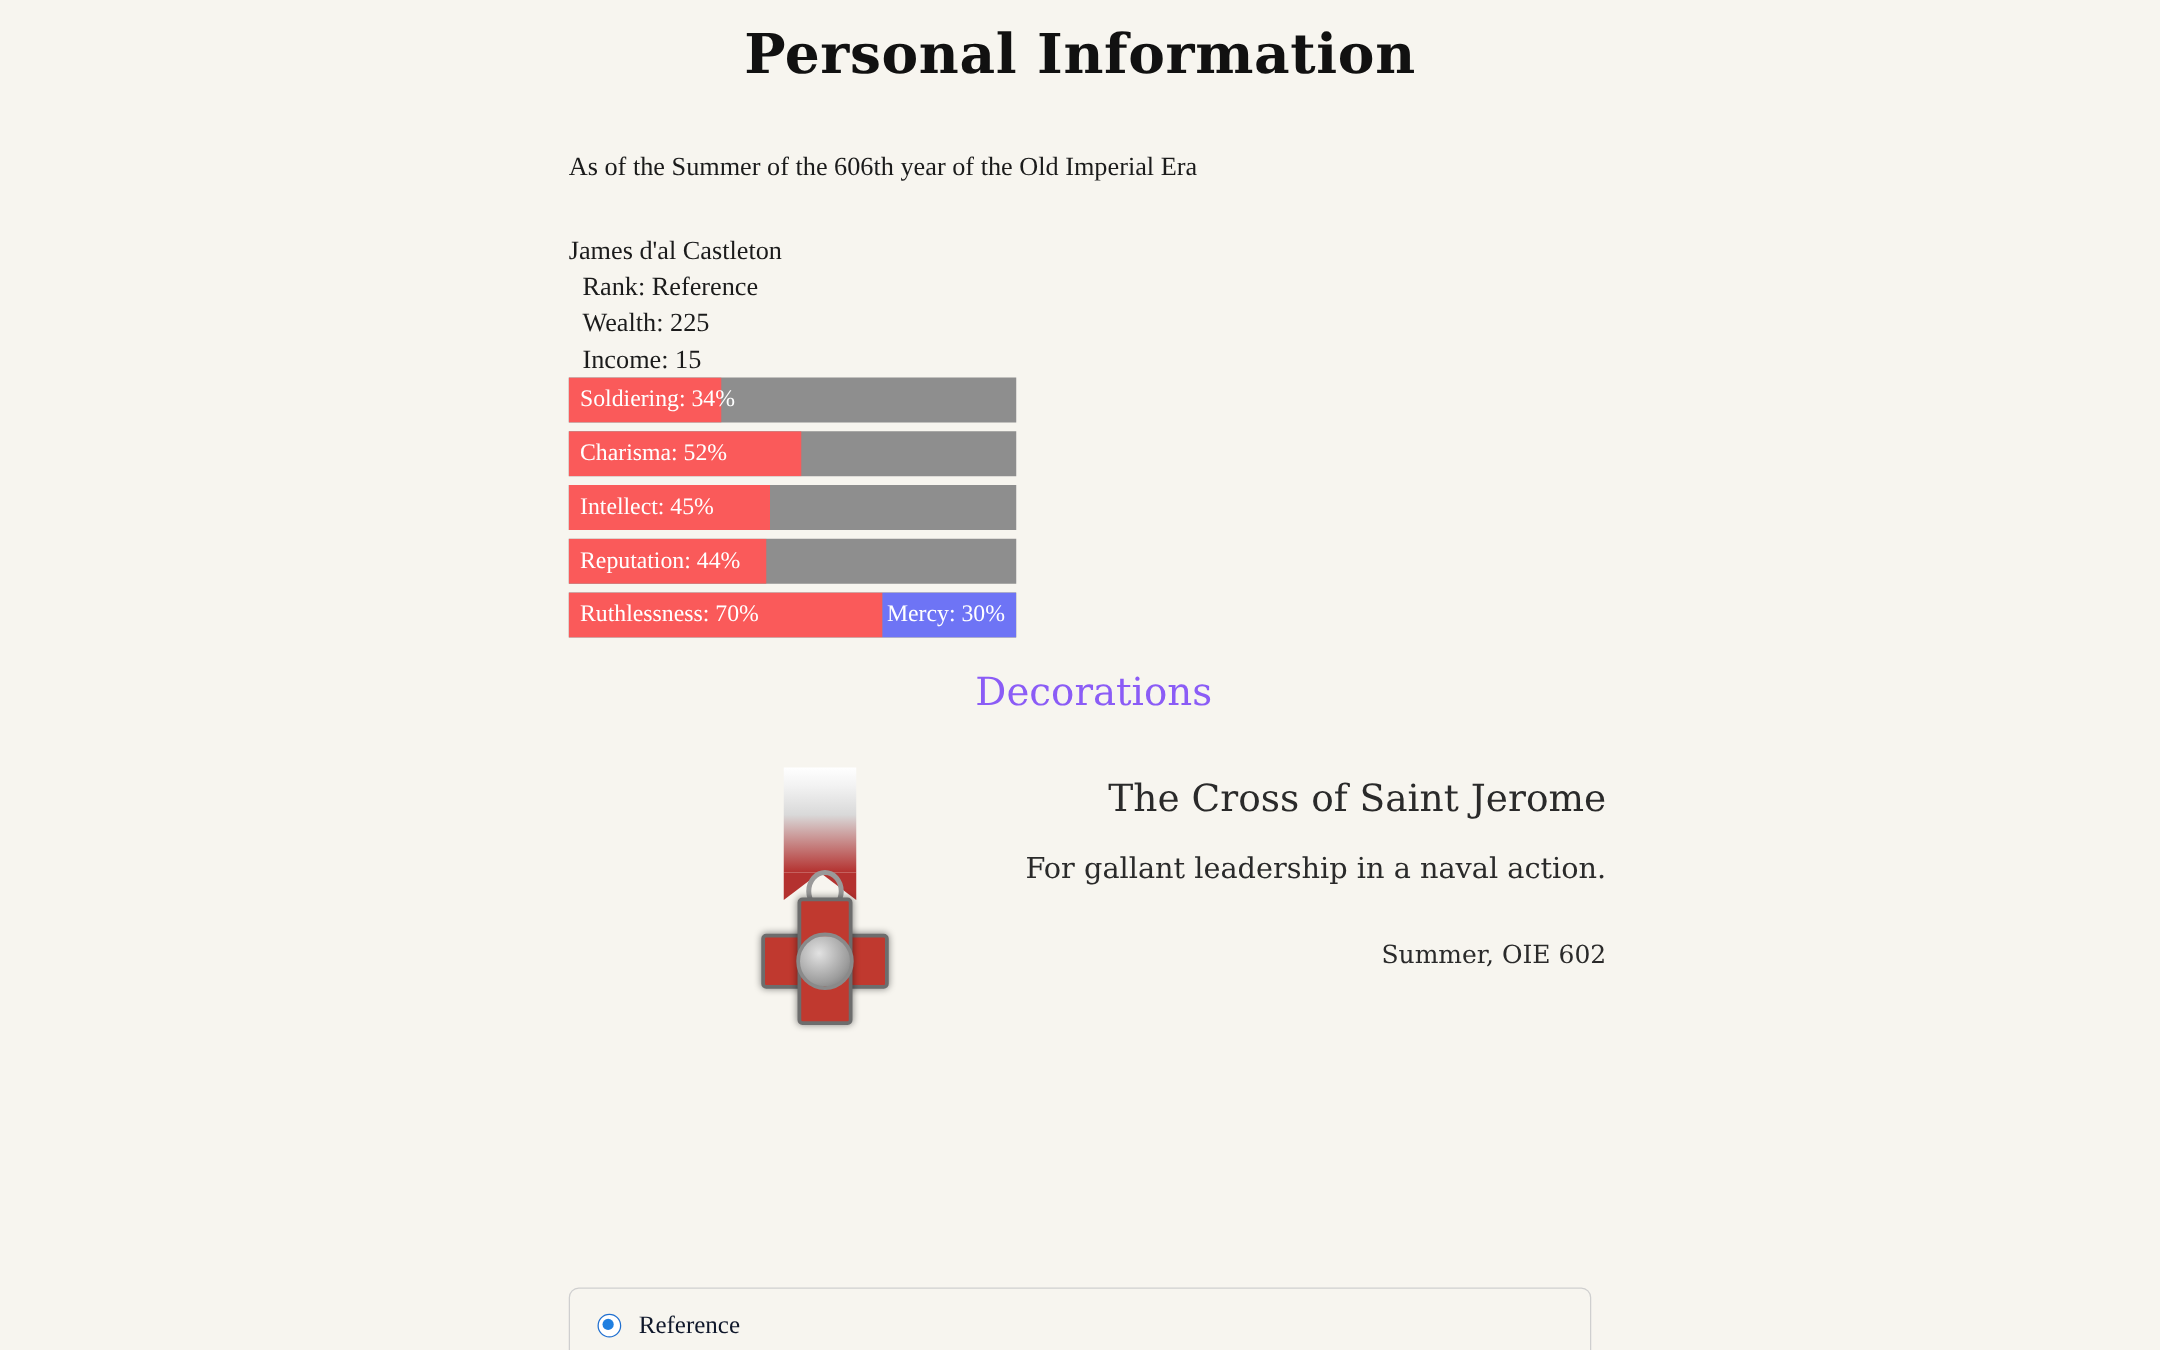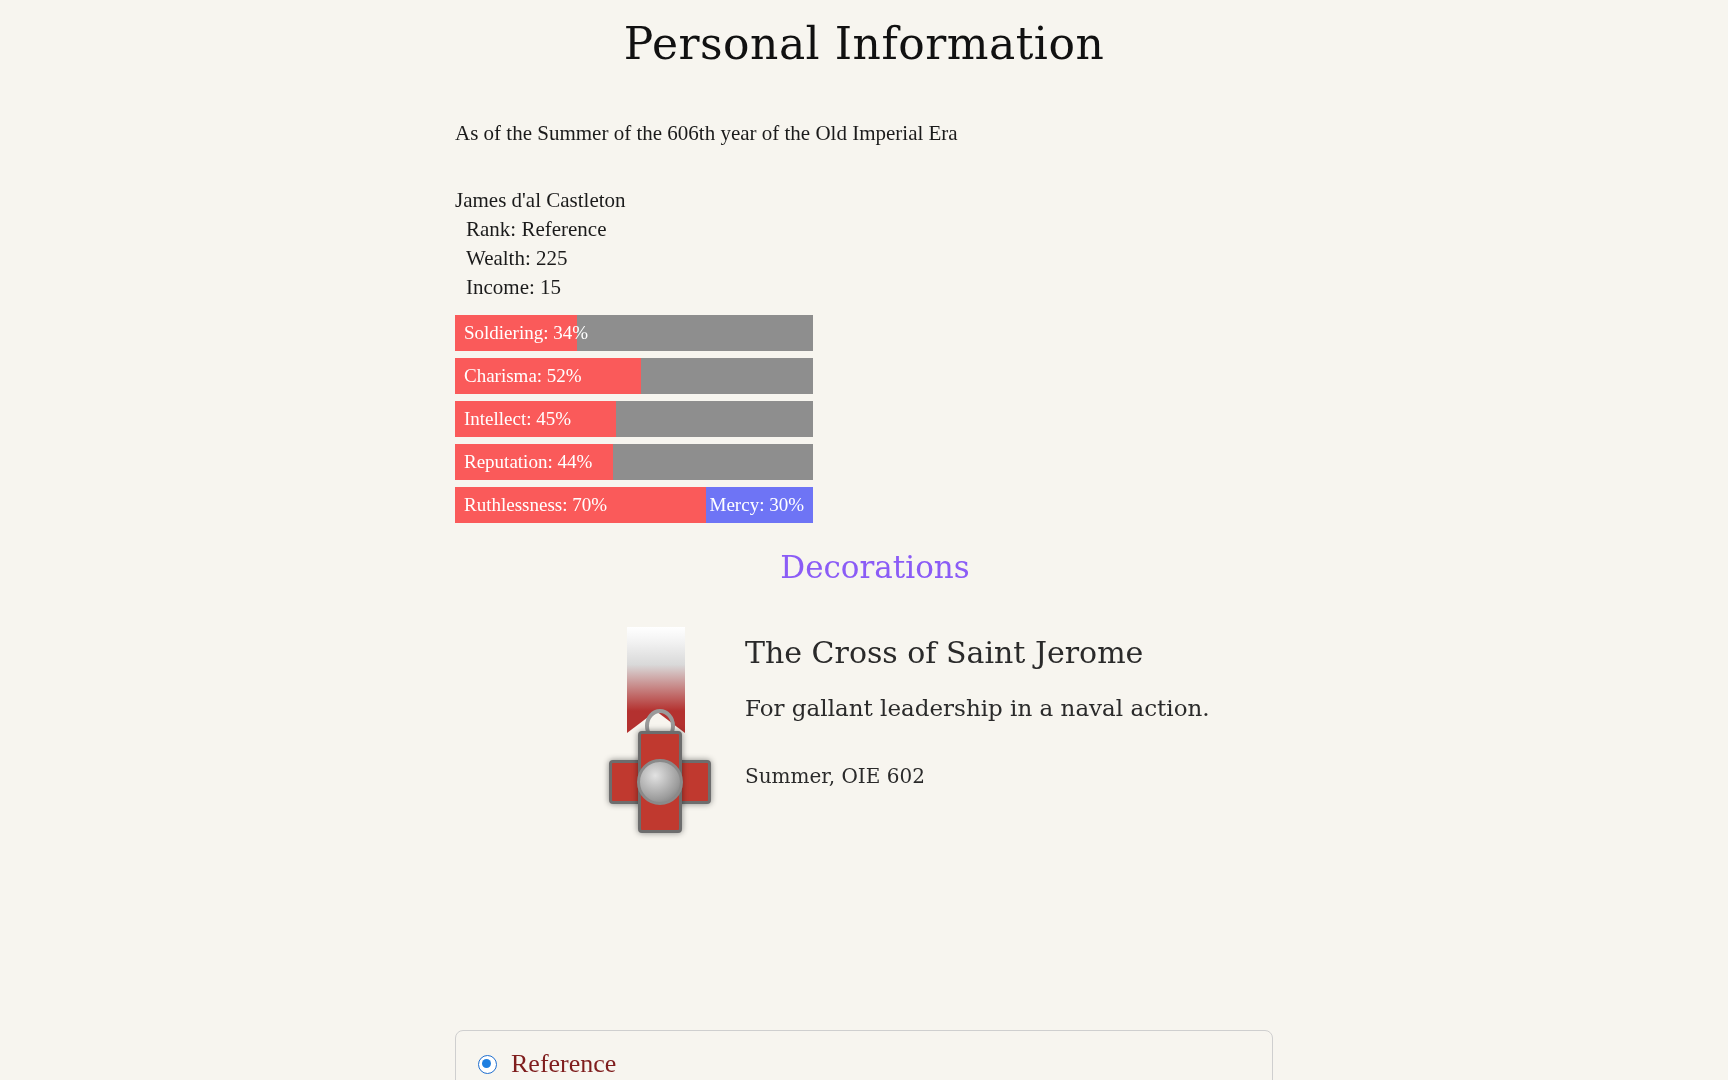--- a/index.html
+++ b/index.html
@@ -15,21 +15,21 @@
     color: #1b1b1b;
   }
   .page {
     position: relative;
     width: 1728px;
     height: 1080px;
   }
   .title {
     text-align: center;
     font-family: "DejaVu Serif", serif;
-    font-weight: normal;
+    font-weight: bold;
     font-size: 44px;
     letter-spacing: 0.5px;
     margin: 8px 0 0 0;
     padding-top: 10px;
     color: #111;
   }
   .content {
     margin-left: 455px;
     width: 1100px;
   }
@@ -43,21 +43,20 @@
     font-size: 21px;
     line-height: 29px;
   }
   .identity .name {
     margin-left: 0;
   }
   .identity .stat-line {
     margin-left: 11px;
   }
   .bars {
-    margin-top: 13px;
   }
   .bar {
     position: relative;
     width: 358px;
     height: 36px;
     background: #8e8e8e;
     margin-bottom: 7px;
     overflow: hidden;
   }
   .bar .fill {
@@ -170,21 +169,21 @@
     border-radius: 50%;
     background: radial-gradient(circle at 38% 34%, #e2e2e2, #9d9d9d 65%, #6f6f6f 100%);
     border: 3px solid #8a8a8a;
     z-index: 3;
   }
   .medal-text {
     position: absolute;
     left: 290px;
     top: 8px;
     width: 540px;
-    text-align: left;
+    text-align: right;
     font-family: "DejaVu Serif", serif;
     color: #2a2a2a;
   }
   .medal-name {
     font-size: 30px;
   }
   .medal-desc {
     font-size: 23px;
     margin-top: 22px;
     line-height: 32px;
@@ -222,22 +221,22 @@
     content: "";
     position: absolute;
     left: 3px;
     top: 3px;
     width: 9px;
     height: 9px;
     border-radius: 50%;
     background: #1f7fe0;
   }
   .ref-label {
-    font-size: 26px;
-    color: #7f1d1d;
+    font-size: 20px;
+    color: #0f172a;
   }
 </style>
 </head>
 <body>
 
 <div class="page">
 
   <h1 class="title">Personal Information</h1>
 
   <div class="content">

